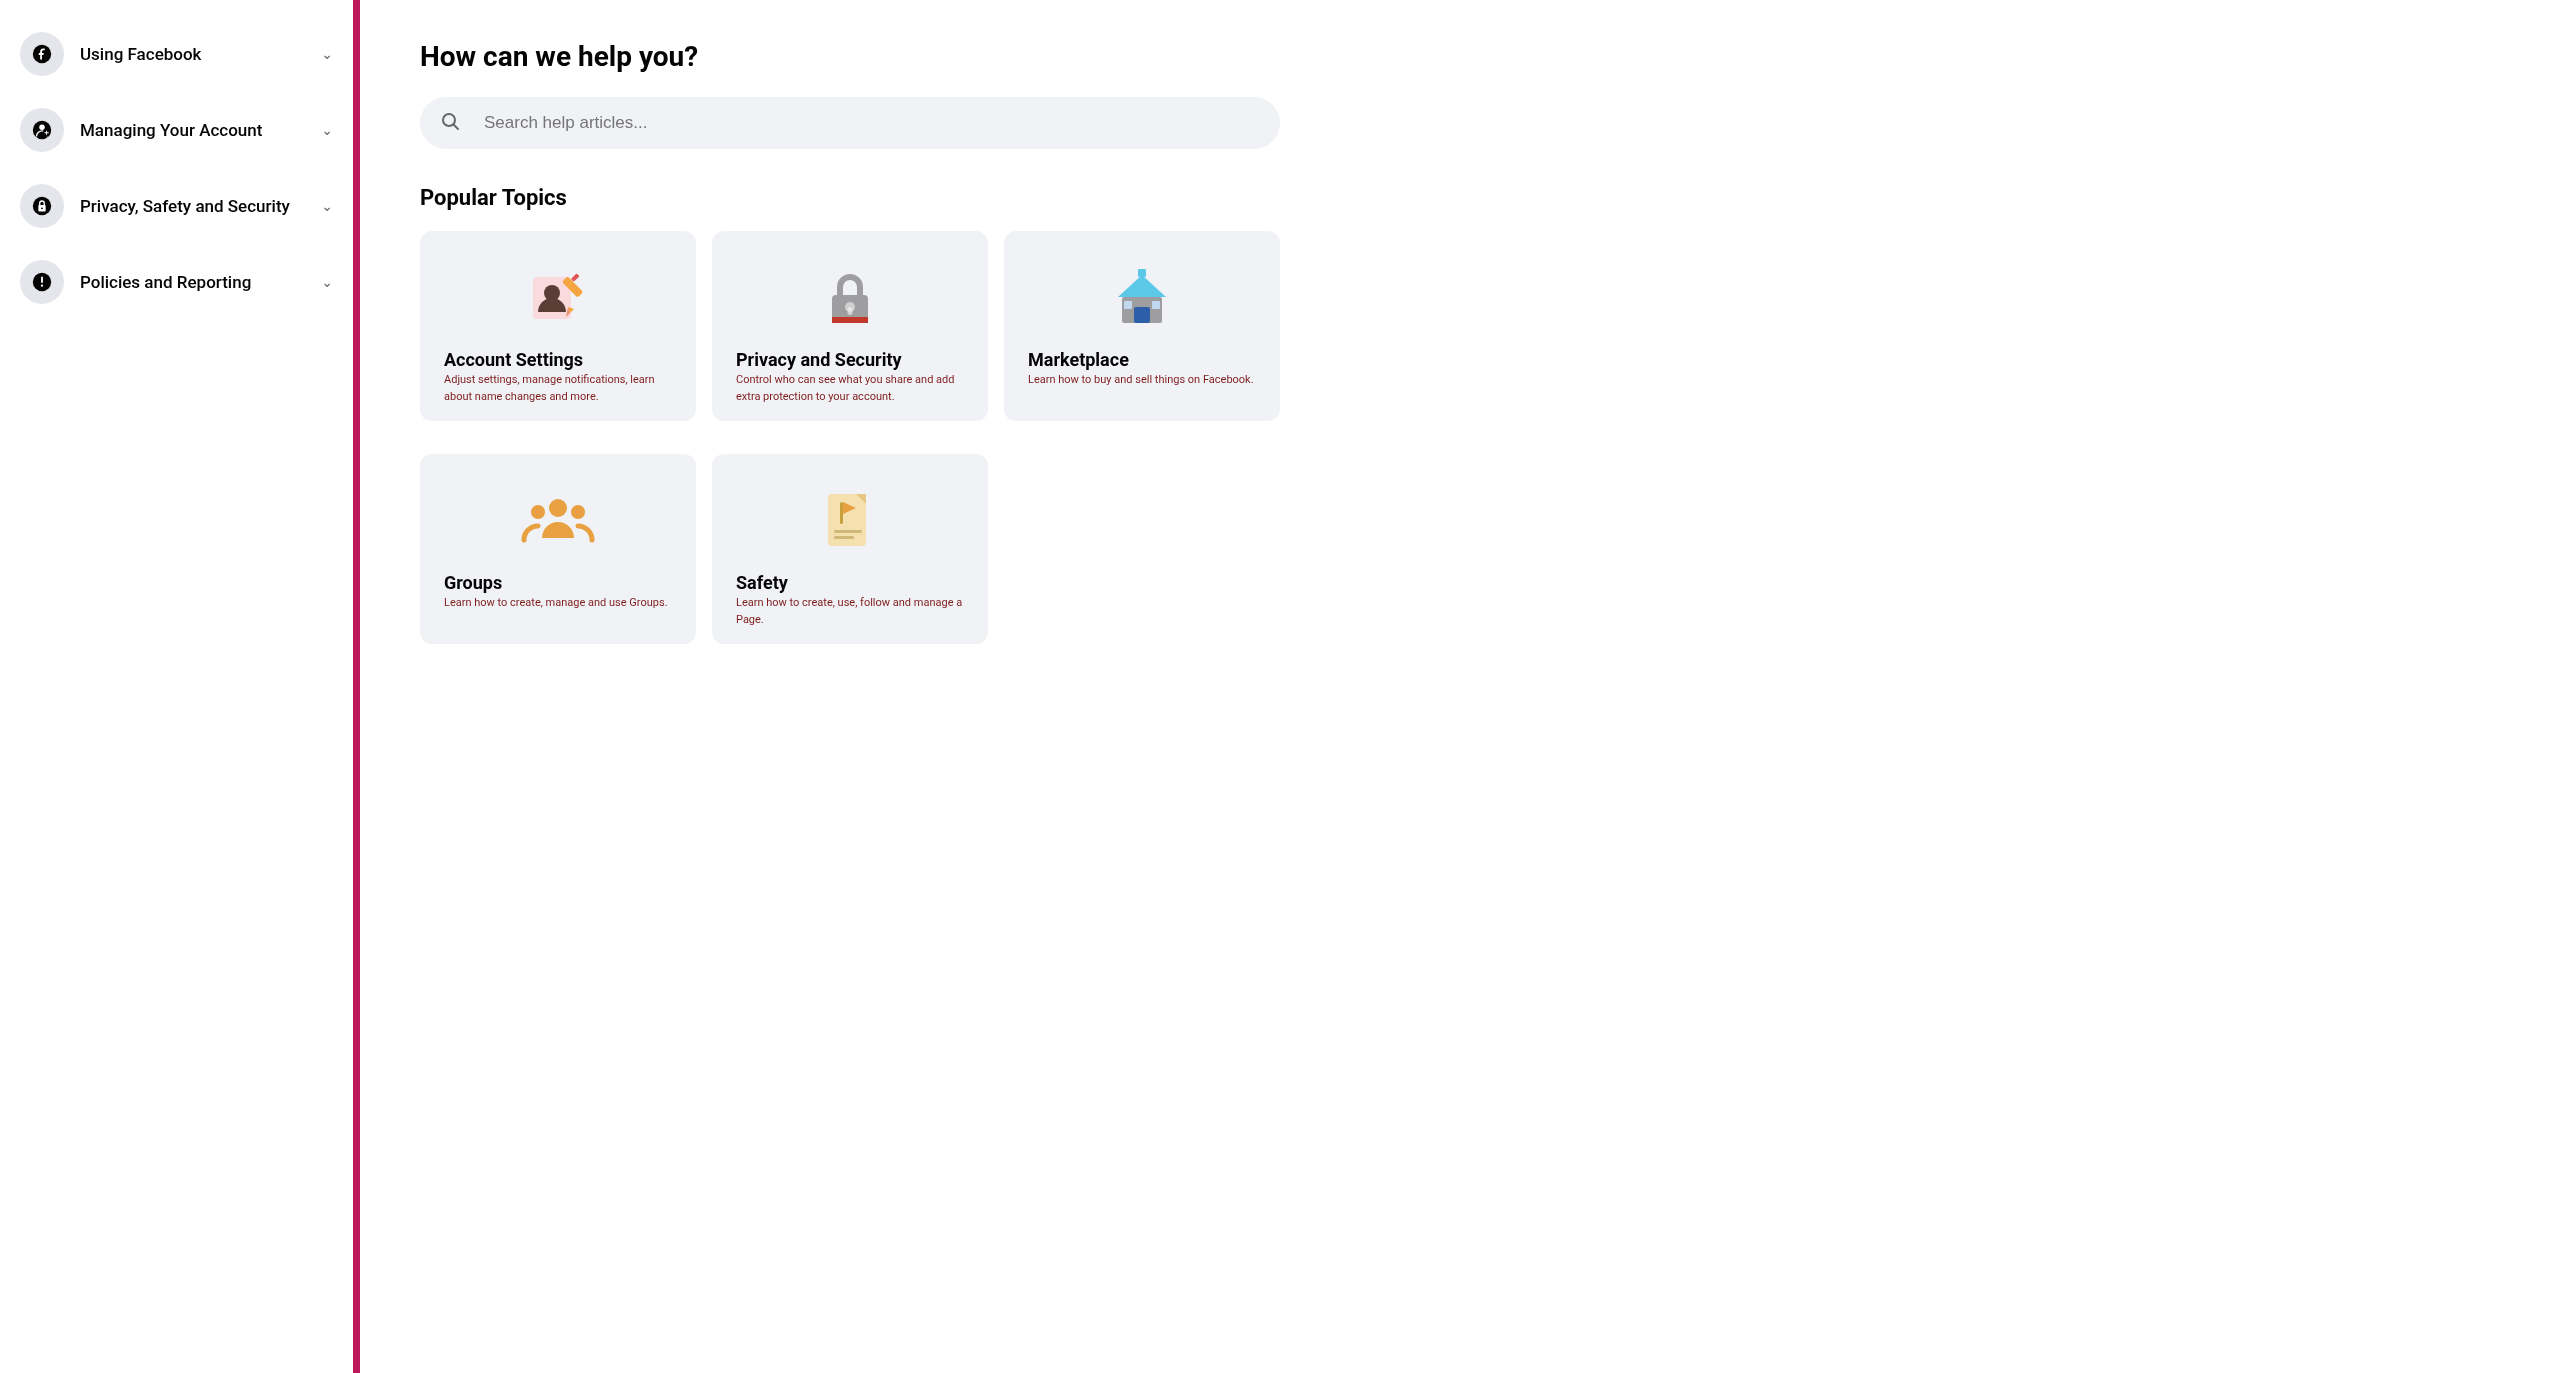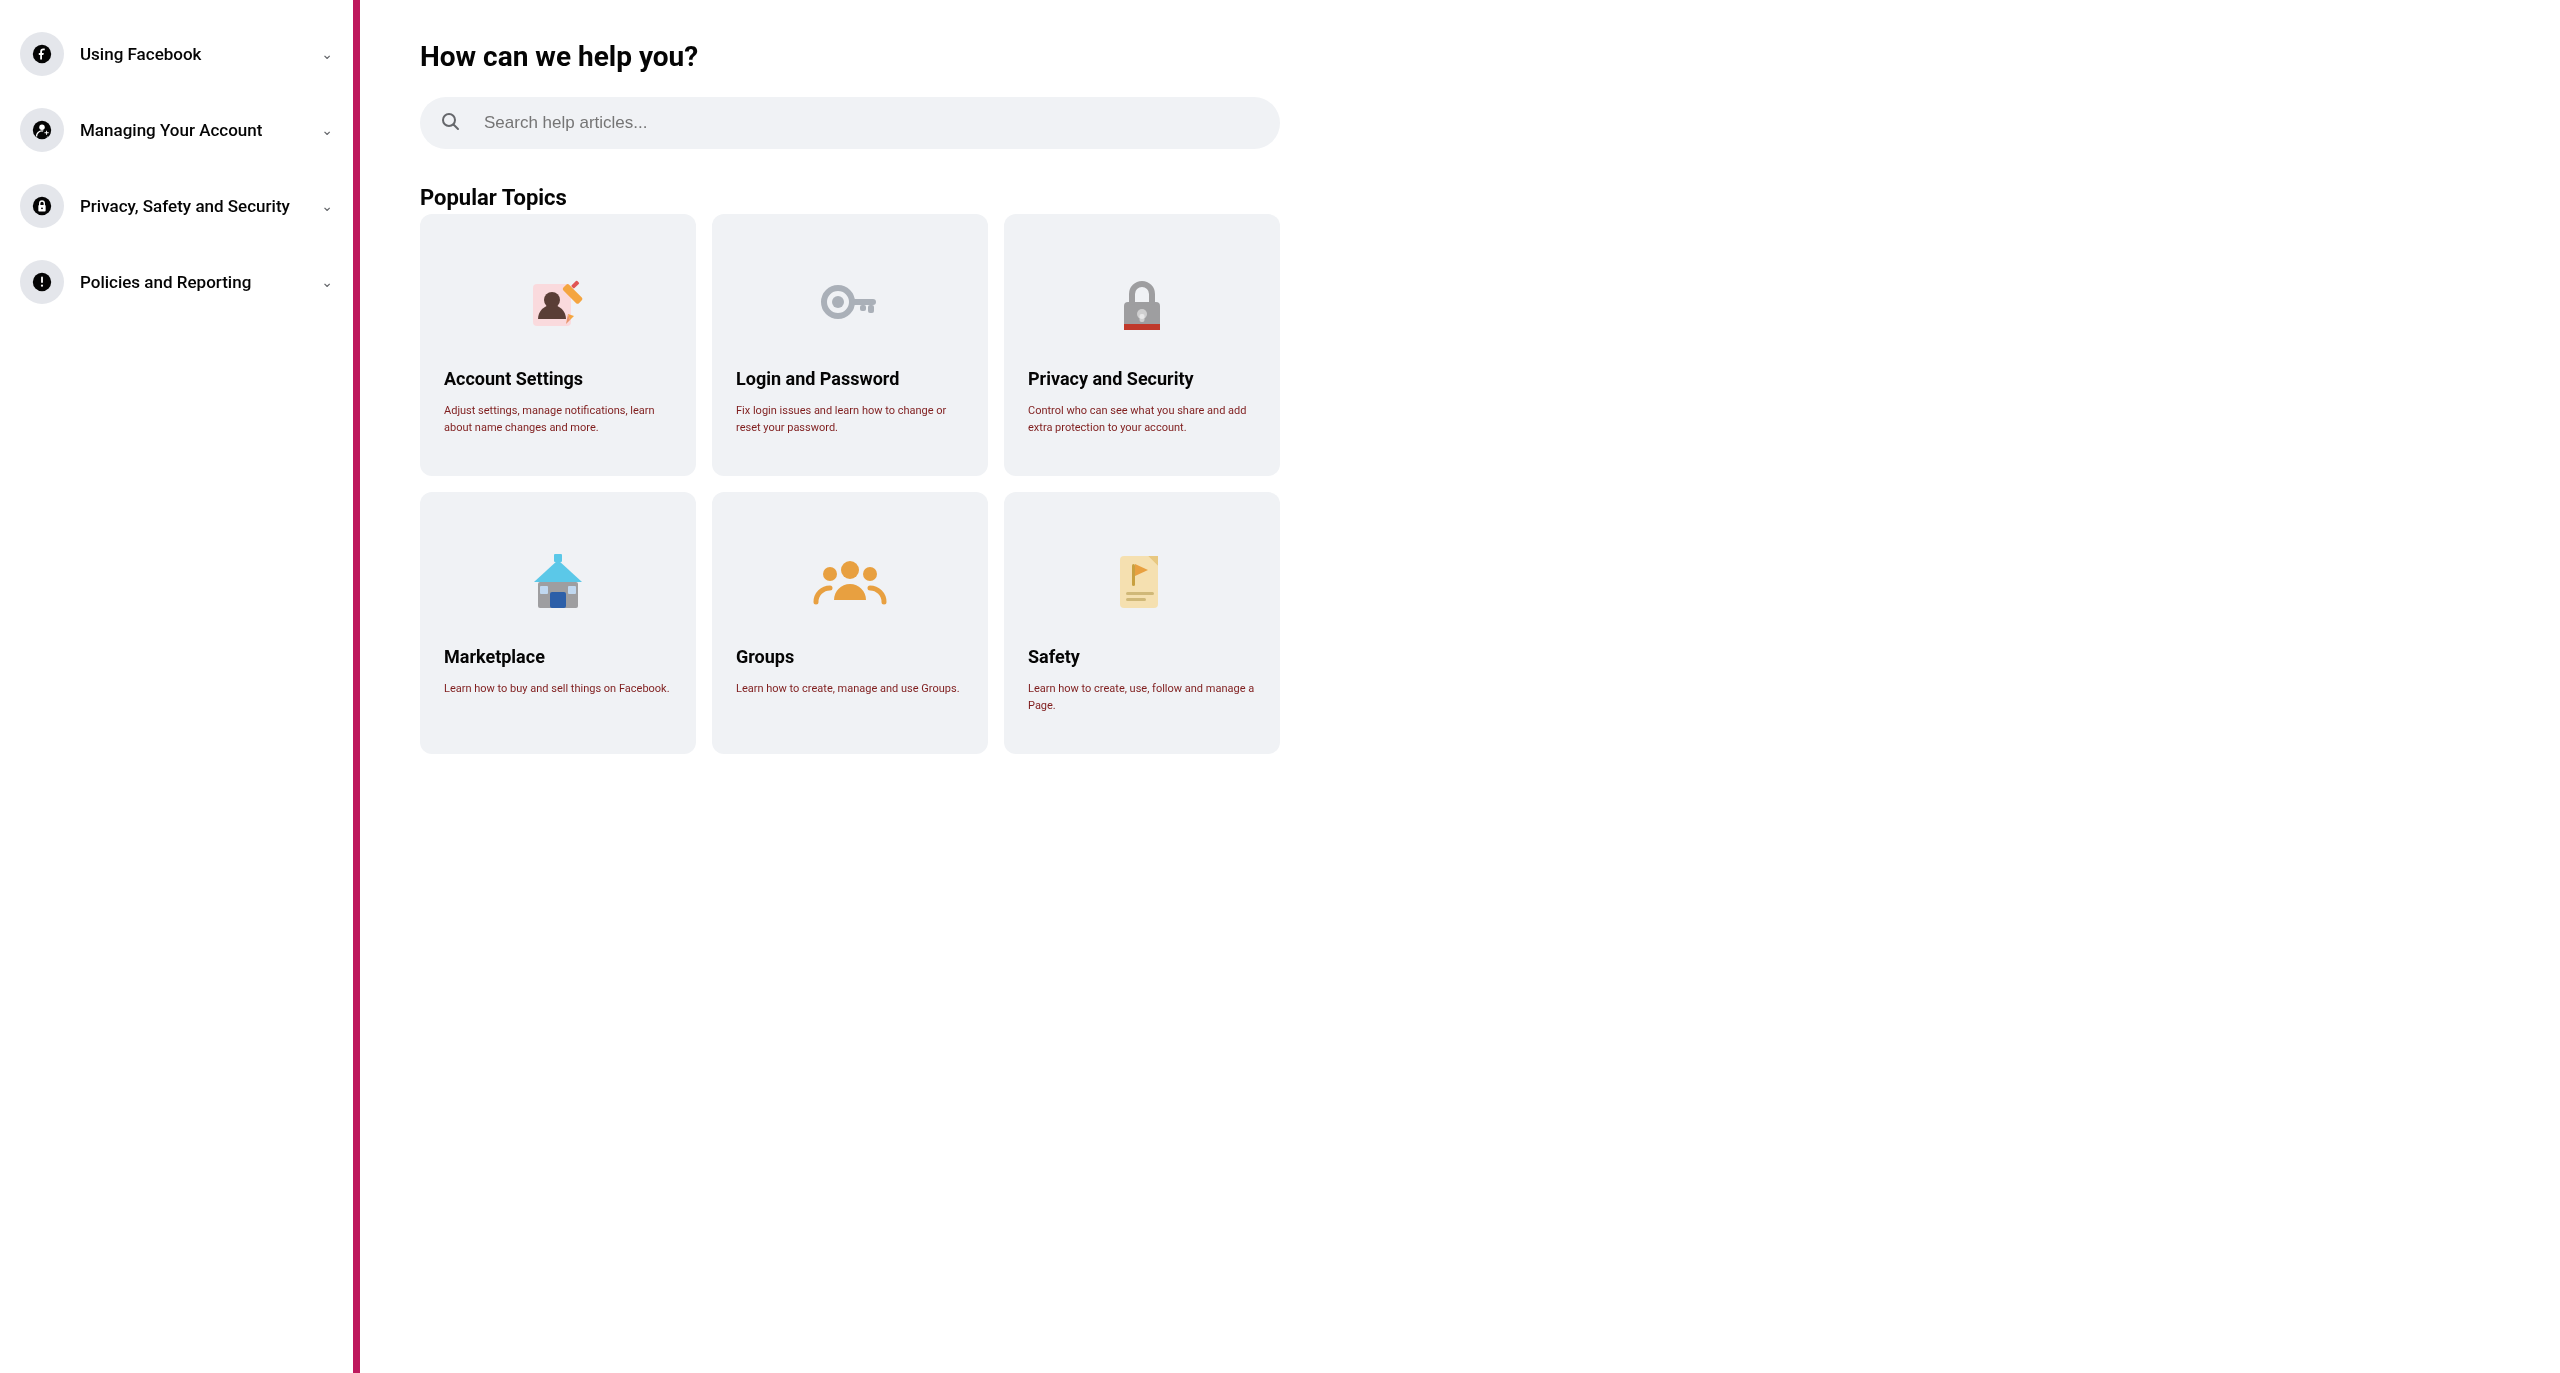--- a/index.html
+++ b/index.html
@@ -96,26 +96,27 @@
     }
     .topics-grid {
       display: grid;
       grid-template-columns: repeat(3, 1fr);
       gap: 16px;
       max-width: 860px;
     }
     .topic-card {
       background: #f0f2f5;
       border-radius: 12px;
-      padding: 40px 24px;
+      padding: 16px 24px;
       cursor: pointer;
       transition: background 0.15s;
       display: flex;
       flex-direction: column;
-      gap: 14px;
+      gap: 2px;
+      margin-top: 17px;
     }
     .topic-icon-area {
       height: 100px;
       display: flex;
       align-items: center;
       justify-content: center;
     }
     .topic-card-title {
       font-size: 18px;
       font-weight: 700;
@@ -222,34 +223,20 @@
           <rect x="44" y="25" width="8" height="22" rx="2" fill="#F4A540" transform="rotate(-45 44 25)"></rect>
           <polygon points="56,52 52,56 50,50" fill="#F4A540"></polygon>
           <polygon points="52,56 48,60 50,50" fill="#e8956d"></polygon>
           <rect x="53" y="22" width="8" height="4" rx="1" fill="#e05555" transform="rotate(-45 53 22)"></rect>
         </svg>
       </div>
       <div class="topic-card-title">Account Settings</div>
       <div class="topic-card-desc">Adjust settings, manage notifications, learn about name changes and more.</div>
     </div>
 
-    <div class="topic-card">
-      <div class="topic-icon-area icon-login">
-        <svg viewBox="0 0 80 80" fill="none" xmlns="http://www.w3.org/2000/svg">
-
-          <circle cx="28" cy="38" r="14" stroke="#aab0b8" stroke-width="6" fill="none"></circle>
-          <circle cx="28" cy="38" r="6" fill="#aab0b8"></circle>
-          <rect x="40" y="35" width="26" height="6" rx="3" fill="#aab0b8"></rect>
-          <rect x="58" y="41" width="6" height="8" rx="2" fill="#aab0b8"></rect>
-          <rect x="50" y="41" width="6" height="6" rx="2" fill="#aab0b8"></rect>
-        </svg>
-      </div>
-      <div class="topic-card-title">Login and Password</div>
-      <div class="topic-card-desc">Fix login issues and learn how to change or reset your password.</div>
-    </div>
 
     <div class="topic-card">
       <div class="topic-icon-area icon-privacy">
         <svg viewBox="0 0 80 80" fill="none" xmlns="http://www.w3.org/2000/svg">
 
           <rect x="22" y="38" width="36" height="28" rx="4" fill="#9e9ea0"></rect>
 
           <path d="M30 38V30a10 10 0 0 1 20 0v8" stroke="#9e9ea0" stroke-width="6" fill="none" stroke-linecap="round"></path>
 
           <circle cx="40" cy="50" r="5" fill="#fff" opacity="0.5"></circle>

